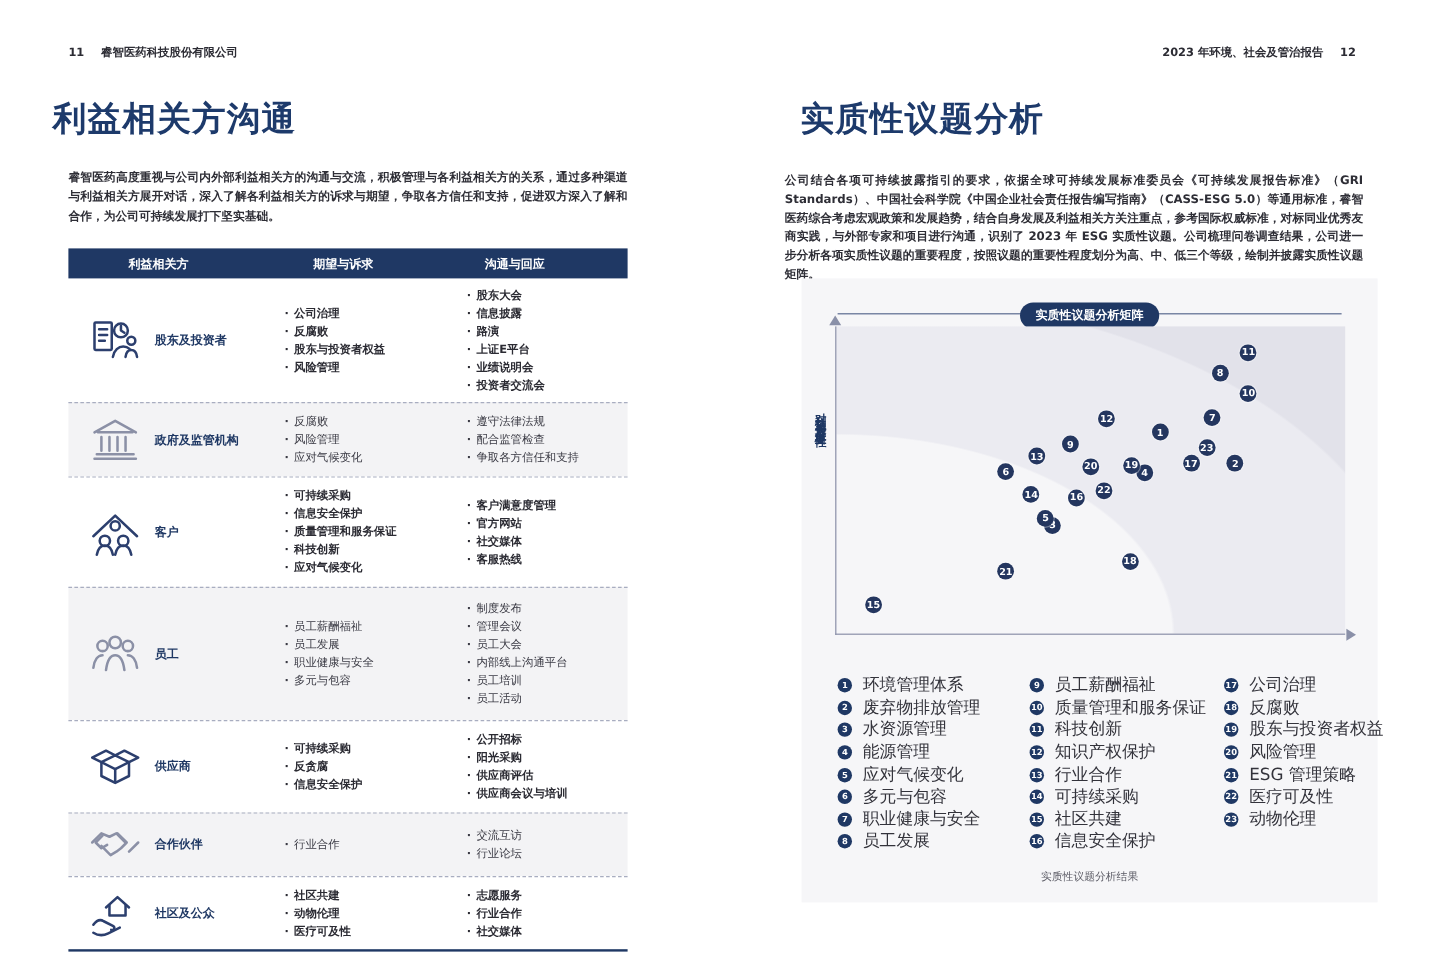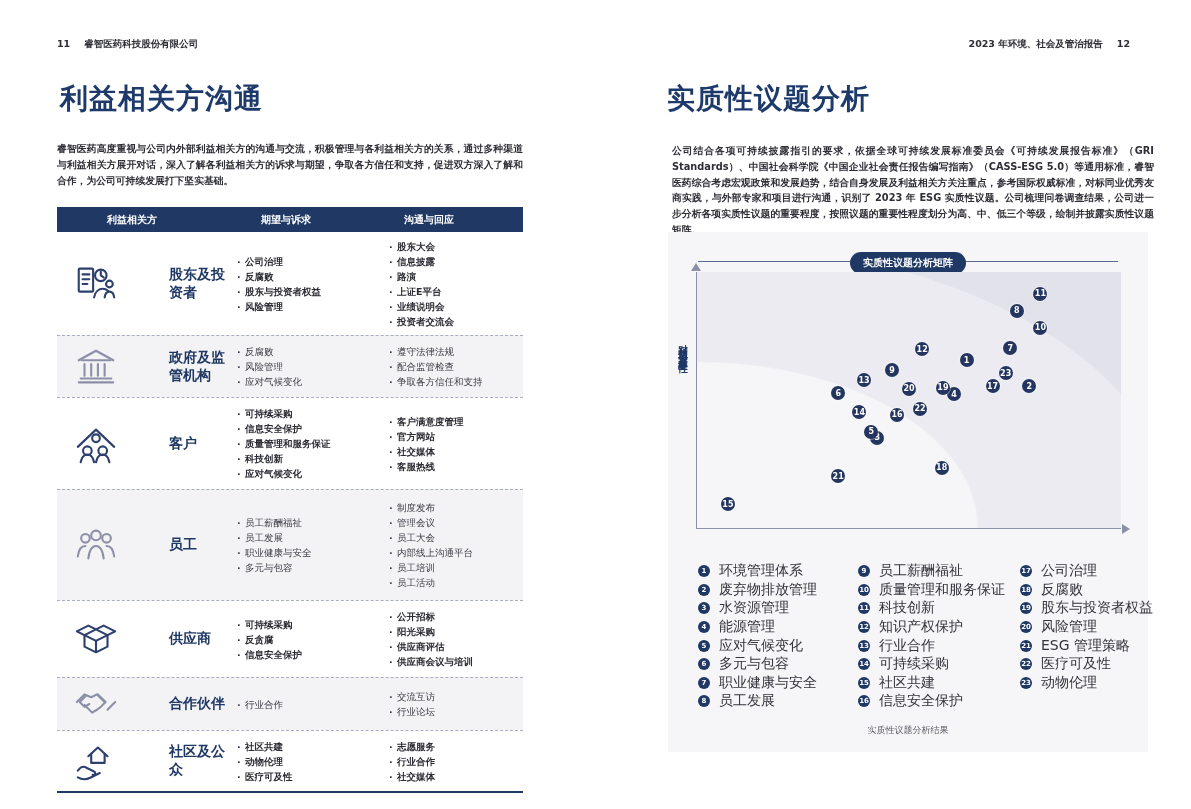--- a/index.html
+++ b/index.html
@@ -8,26 +8,26 @@
     font-family:"DejaVu Sans","Liberation Sans",sans-serif;color:#2e2e38;overflow:hidden;
   }
   
   .hdr{position:absolute;top:38px;font-size:9.5px;font-weight:bold;color:#2c2c34;}
   .hdr-left{left:57px;}
   .hdr-left .pgnum{margin-right:14px;}
   .hdr-right{right:61px;text-align:right;}
   .hdr-right .pgnum{margin-left:14px;}
   
   .page-title{position:absolute;top:80px;font-size:28px;font-weight:bold;color:#1d3a6b;letter-spacing:1px;}
-  .title-left{left:60px;}
+  .title-left{left:44px;}
   .title-right{left:667px;}
   
   .intro{position:absolute;font-size:9.8px;line-height:15.8px;text-align:justify;color:#2e2e36;font-weight:600;}
   .intro-left{left:57px;top:141px;width:466px;}
-  .intro-right{left:672px;top:143px;width:482px;}
+  .intro-right{left:654px;top:143px;width:482px;}
   
   .stake-table{position:absolute;left:57px;top:207px;width:466px;border-bottom:2px solid #1f3864;}
   .t-head{display:flex;background:#1f3864;color:#fff;height:25px;align-items:center;font-size:10px;font-weight:bold;}
   .hc1{width:178px;padding-left:20px;box-sizing:border-box;margin-left:30px;}
   .hc2{width:152px;padding-left:7px;box-sizing:border-box;}
   .hc3{width:136px;padding-left:8px;box-sizing:border-box;}
   .t-row{display:flex;align-items:center;padding:3px 0;}
   .t-row + .t-row{border-top:1px dashed #a8adc0;}
   .t-row.even{background:#f3f3f5;}
   .t-row.odd  li{font-weight:bold;color:#2b2b33;}
@@ -36,21 +36,21 @@
   .t-row:nth-child(2){min-height:55px;}
   .t-row:nth-child(3){min-height:85px;}
   .t-row:nth-child(4){min-height:104px;}
   .t-row:nth-child(5){min-height:70px;}
   .t-row:nth-child(6){min-height:44px;}
   .t-row:nth-child(7){min-height:54px;}
   .c1{width:178px;display:flex;align-items:center;gap:10px;padding-left:16px;box-sizing:border-box;}
   .t-icon{width:46px;height:46px;flex:0 0 46px;color:#2c3f6e;display:inline-block;}
   .t-icon svg{width:100%;height:100%;}
   .t-row.even .t-icon{color:#8b90a6;}
-  .t-label{font-size:14px;font-weight:bold;color:#1f3864;margin-left:40px;}
+  .t-label{font-size:10px;font-weight:bold;color:#1f3864;}
   ul.blist{list-style:none;margin:0;padding:0;}
   .c2{width:152px;box-sizing:border-box;padding-left:7px;}
   .c3{width:136px;box-sizing:border-box;padding-left:8px;}
   .blist li{font-size:9.5px;line-height:15px;position:relative;padding-left:10px;}
   .blist li::before{content:"\00B7";position:absolute;left:2px;font-weight:bold;}
   
   .panel{position:absolute;left:668px;top:232px;width:480px;height:520px;background:#f6f6f8;}
   .badge-line{position:absolute;left:30px;right:30px;top:29px;border-top:1px solid #5a6a8f;}
   .badge{position:absolute;left:50%;transform:translateX(-50%);top:20px;background:#1f3864;color:#fff;
          font-size:10px;font-weight:bold;padding:4px 13px;border-radius:11px;white-space:nowrap;}

